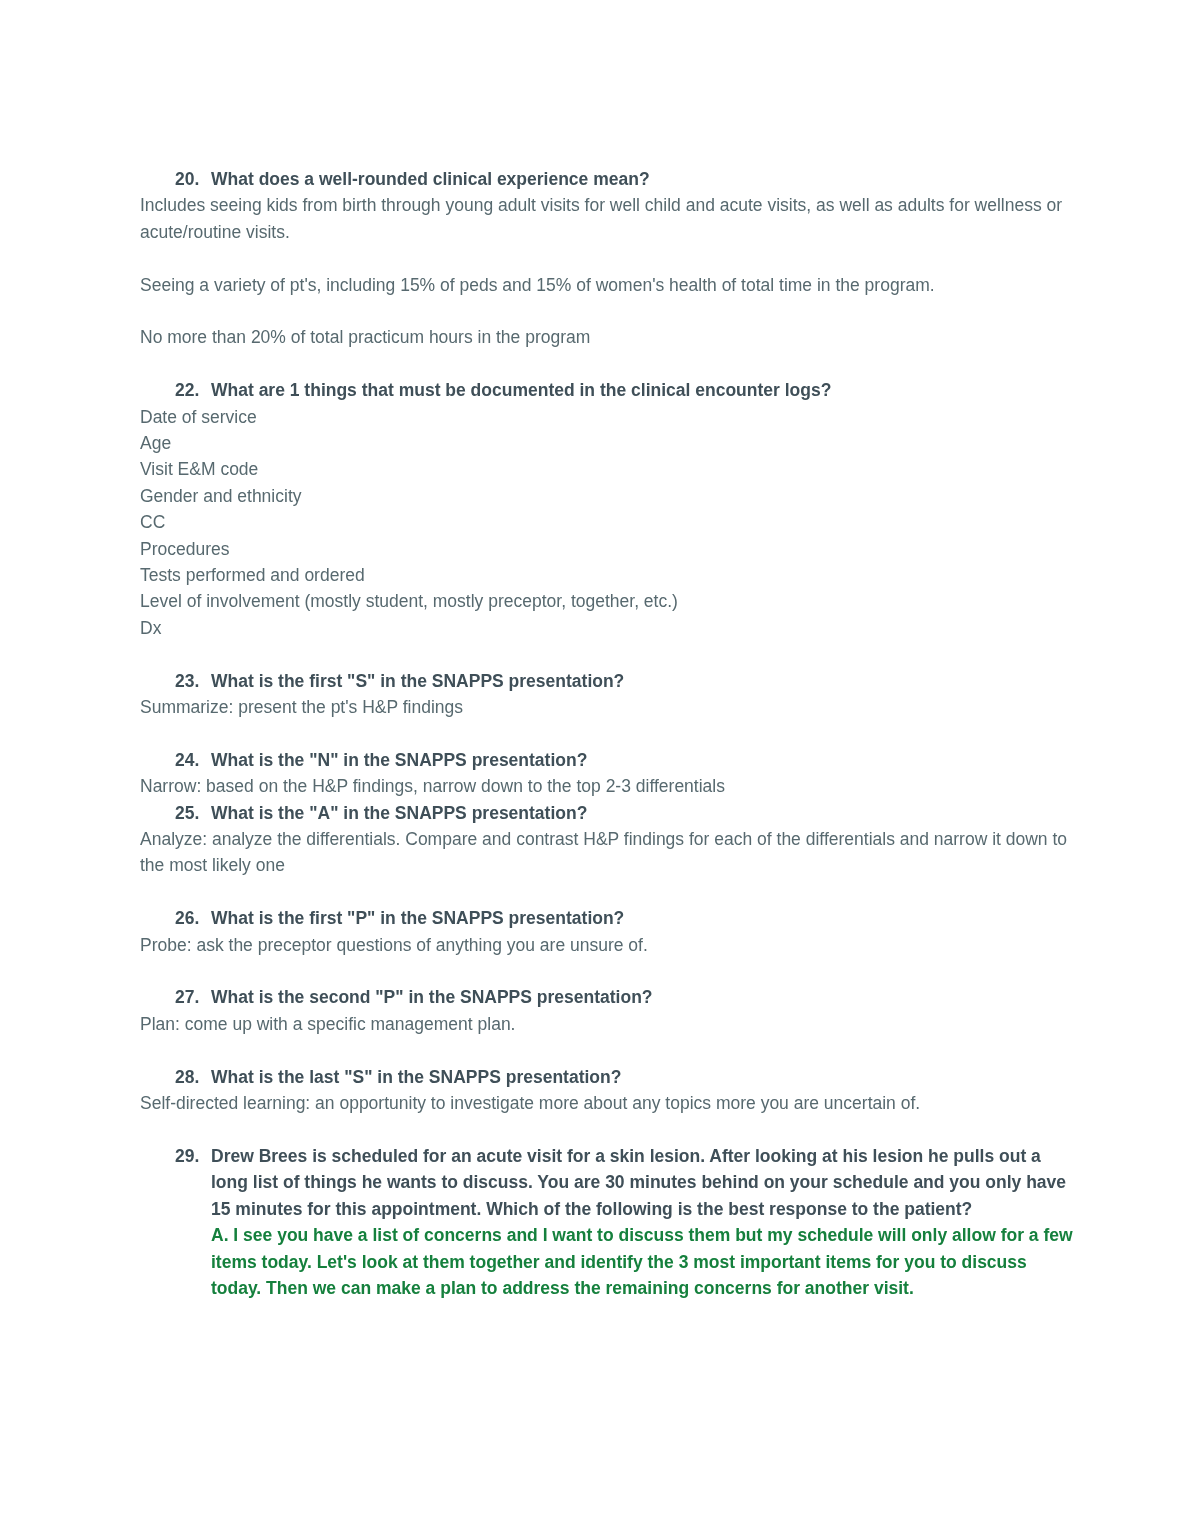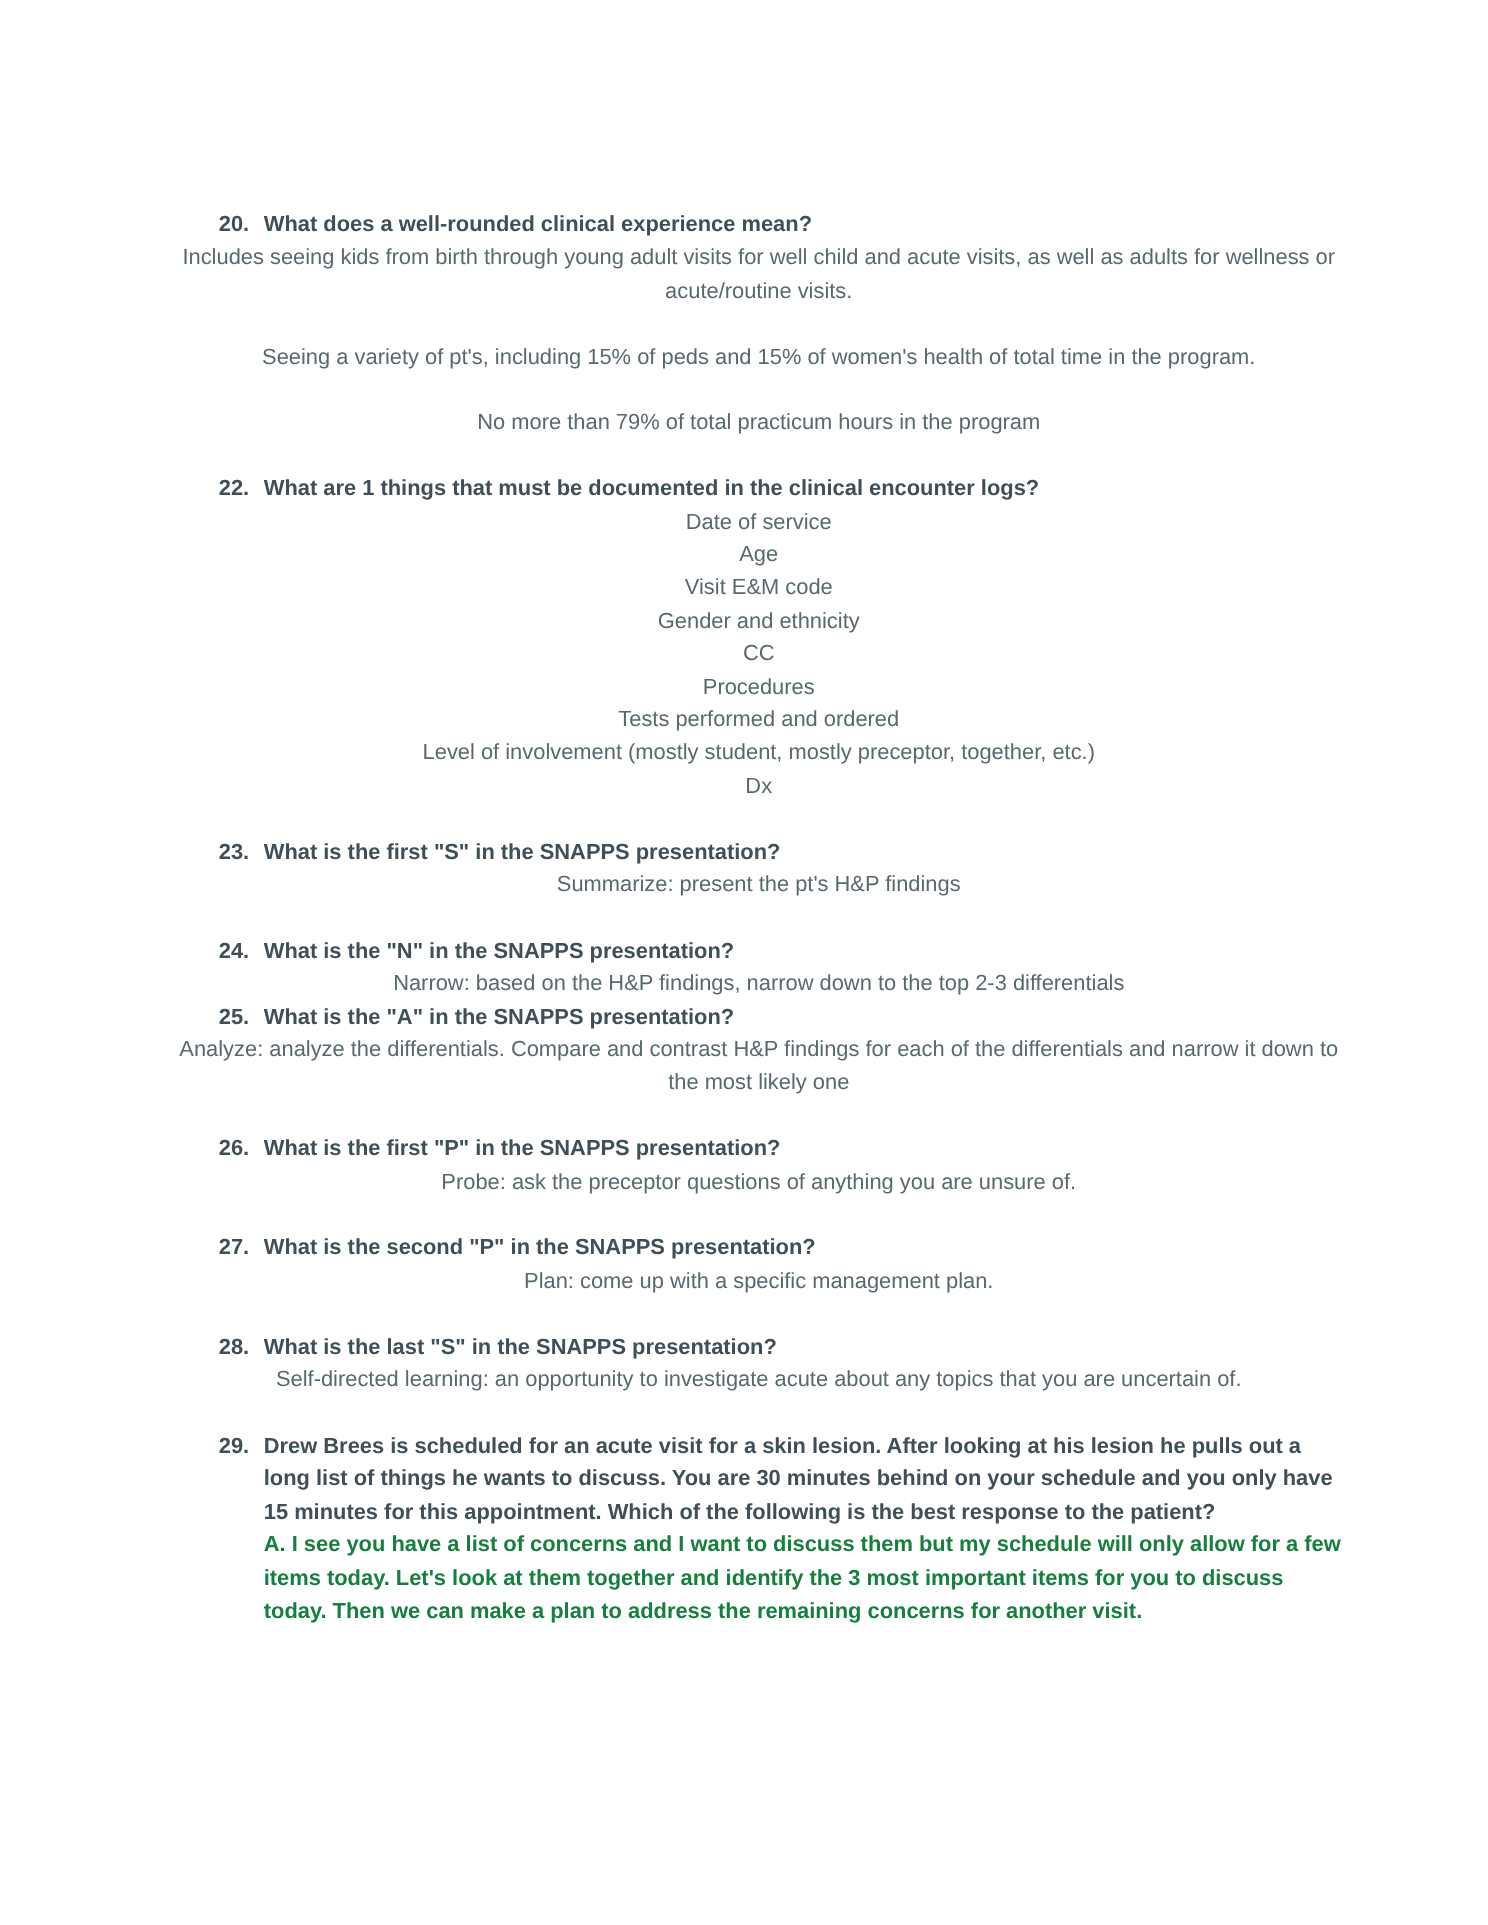--- a/index.html
+++ b/index.html
@@ -32,34 +32,33 @@
     margin-left: -36px;
     text-align: left;
   }
   .para.qc {
     font-weight: bold;
     color: #15803d;
     padding-left: 71px;
   }
   .para.a {
     color: #57696f;
-    text-align: center;
   }
   .spacer { height: 26.4px; }
 </style>
 </head>
 <body>
 
 <div class="page" id="doc-page">
     <div class="para q"><span class="num">20.</span><span>What does a well-rounded clinical experience mean?</span></div>
     <div class="para a">Includes seeing kids from birth through young adult visits for well child and acute visits, as well as adults for wellness or acute/routine visits.</div>
     <div class="spacer"></div>
     <div class="para a">Seeing a variety of pt's, including 15% of peds and 15% of women's health of total time in the program.</div>
     <div class="spacer"></div>
-    <div class="para a">No more than 79% of total practicum hours in the program</div>
+    <div class="para a">No more than 20% of total practicum hours in the program</div>
     <div class="spacer"></div>
     <div class="para q"><span class="num">22.</span><span>What are 1 things that must be documented in the clinical encounter logs?</span></div>
     <div class="para a">Date of service</div>
     <div class="para a">Age</div>
     <div class="para a">Visit E&amp;M code</div>
     <div class="para a">Gender and ethnicity</div>
     <div class="para a">CC</div>
     <div class="para a">Procedures</div>
     <div class="para a">Tests performed and ordered</div>
     <div class="para a">Level of involvement (mostly student, mostly preceptor, together, etc.)</div>
@@ -73,17 +72,17 @@
     <div class="para q"><span class="num">25.</span><span>What is the "A" in the SNAPPS presentation?</span></div>
     <div class="para a">Analyze: analyze the differentials. Compare and contrast H&amp;P findings for each of the differentials and narrow it down to the most likely one</div>
     <div class="spacer"></div>
     <div class="para q"><span class="num">26.</span><span>What is the first "P" in the SNAPPS presentation?</span></div>
     <div class="para a">Probe: ask the preceptor questions of anything you are unsure of.</div>
     <div class="spacer"></div>
     <div class="para q"><span class="num">27.</span><span>What is the second "P" in the SNAPPS presentation?</span></div>
     <div class="para a">Plan: come up with a specific management plan.</div>
     <div class="spacer"></div>
     <div class="para q"><span class="num">28.</span><span>What is the last "S" in the SNAPPS presentation?</span></div>
-    <div class="para a">Self-directed learning: an opportunity to investigate acute about any topics that you are uncertain of.</div>
+    <div class="para a">Self-directed learning: an opportunity to investigate more about any topics more you are uncertain of.</div>
     <div class="spacer"></div>
     <div class="para q"><span class="num">29.</span><span>Drew Brees is scheduled for an acute visit for a skin lesion. After looking at his lesion he pulls out a long list of things he wants to discuss. You are 30 minutes behind on your schedule and you only have 15 minutes for this appointment. Which of the following is the best response to the patient?</span></div>
     <div class="para qc">A. I see you have a list of concerns and I want to discuss them but my schedule will only allow for a few items today. Let's look at them together and identify the 3 most important items for you to discuss today. Then we can make a plan to address the remaining concerns for another visit.</div>
   </div>
 
 </body></html>

